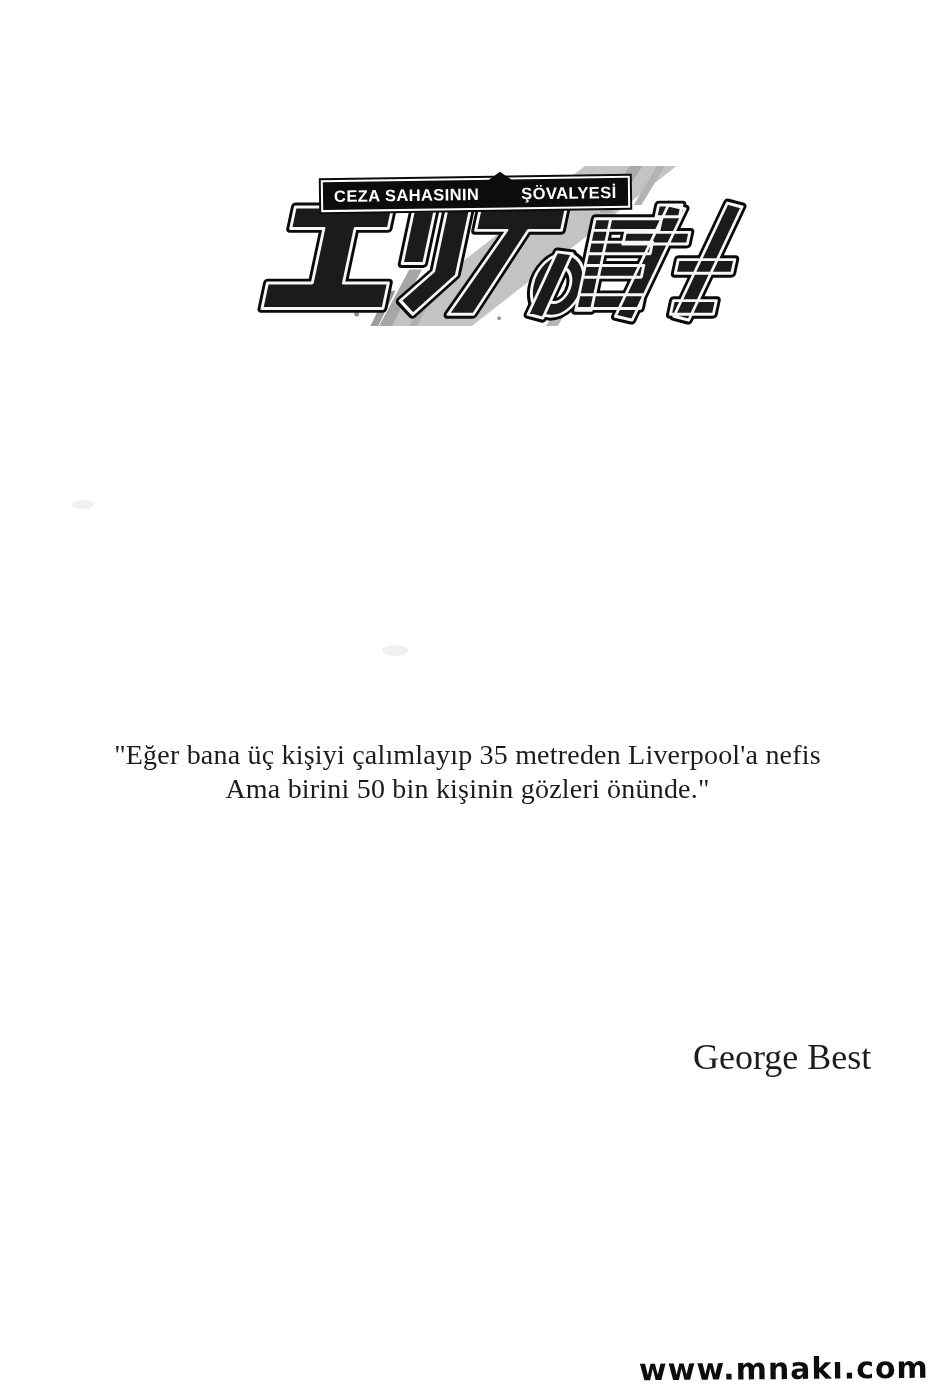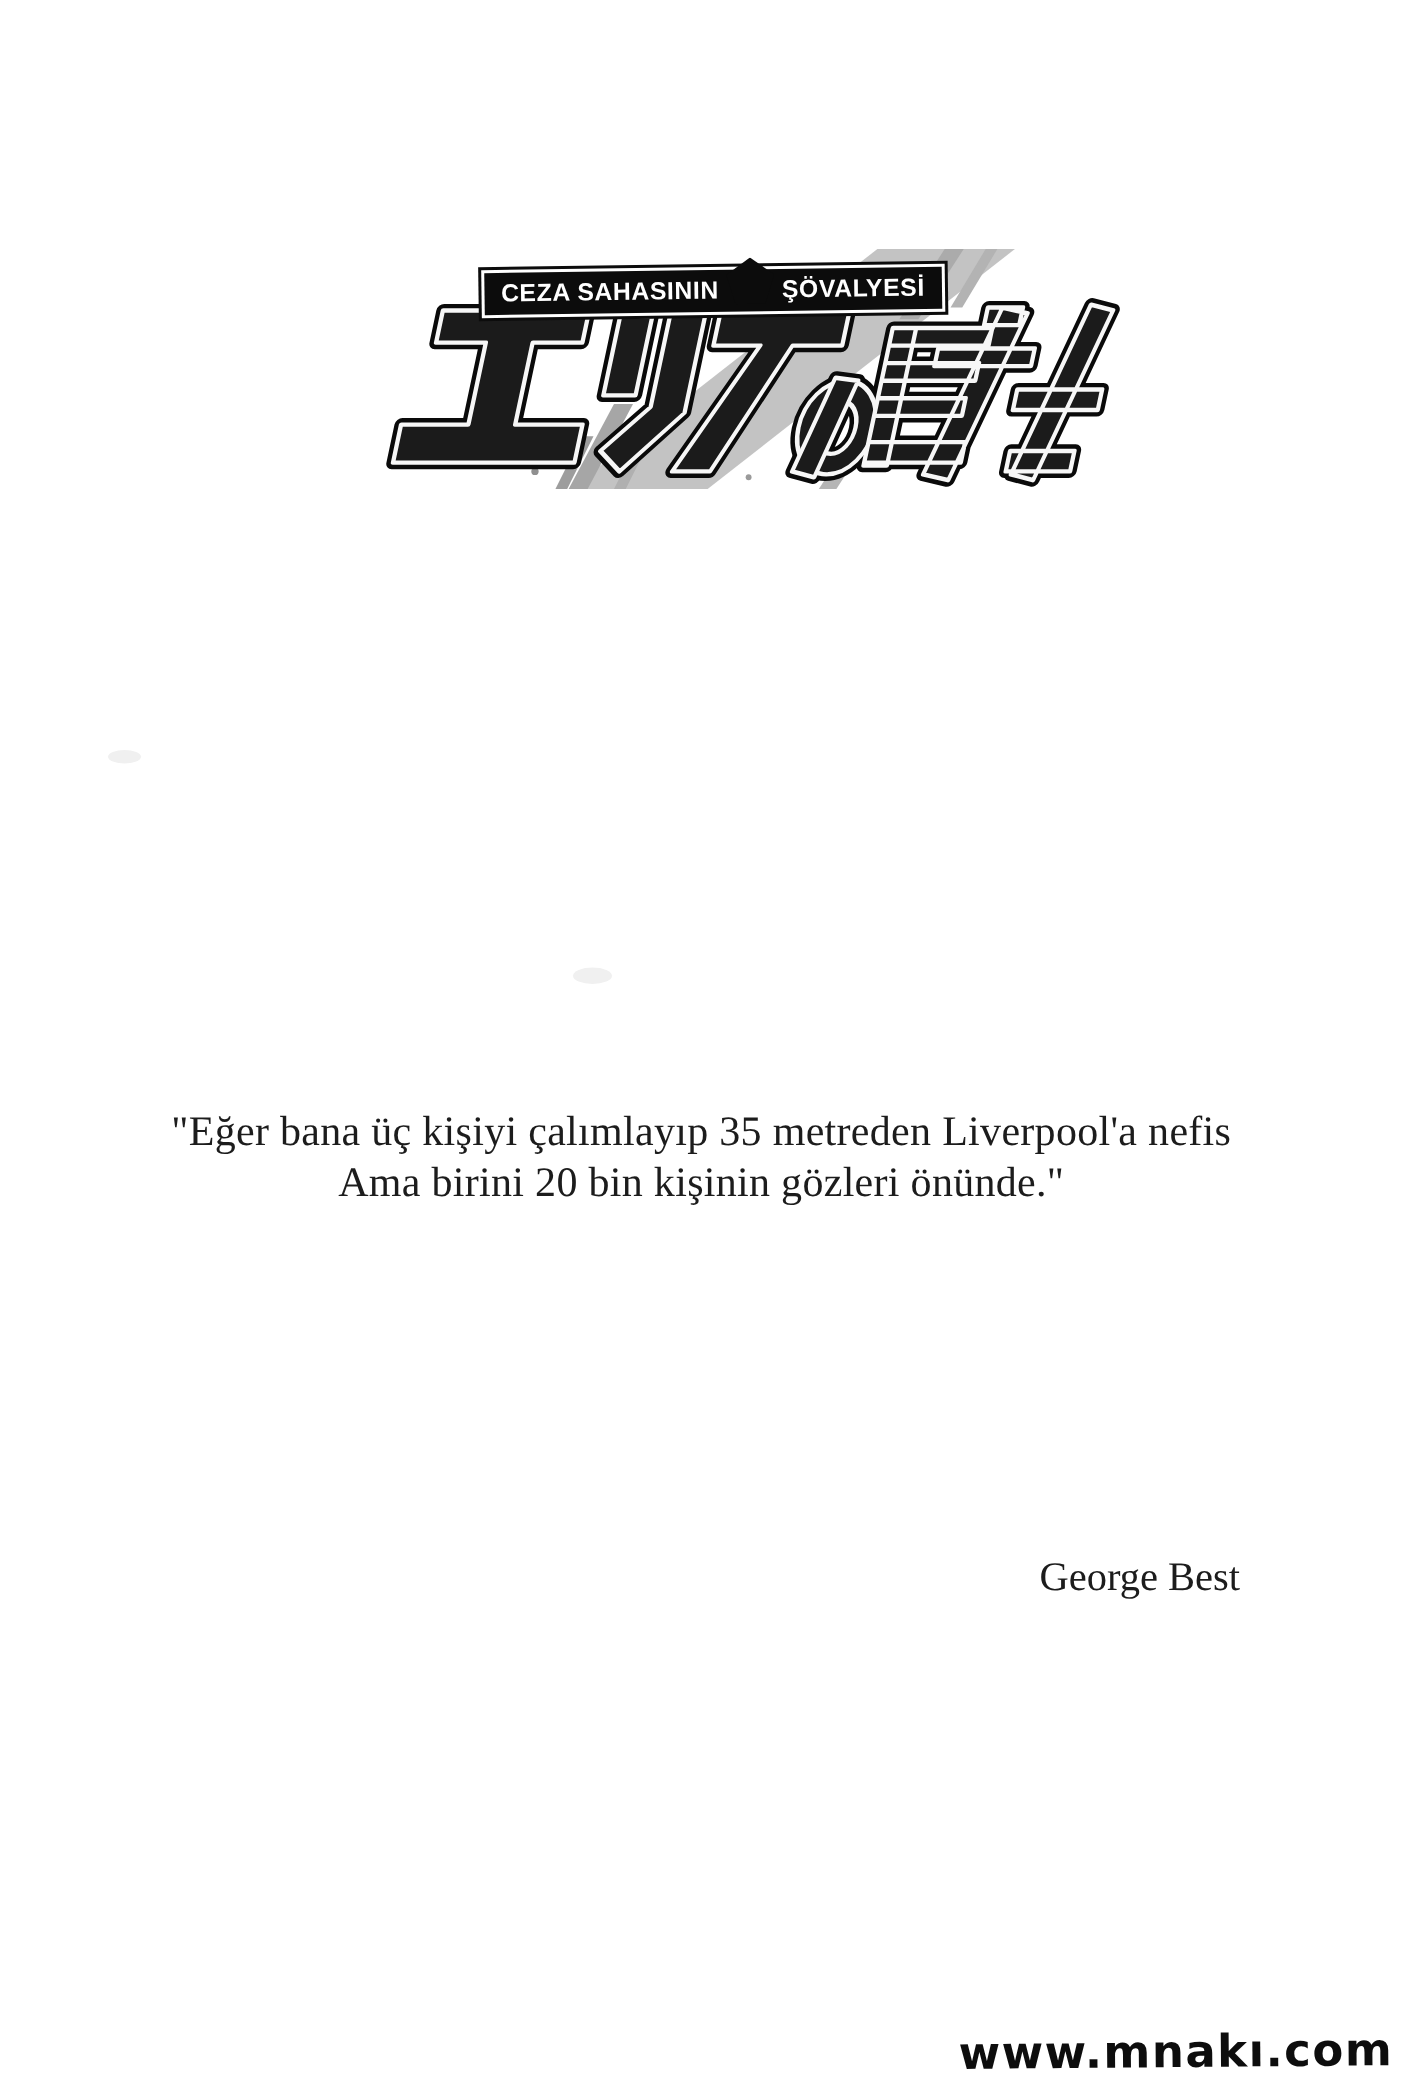--- a/index.html
+++ b/index.html
@@ -62,21 +62,21 @@
     text-align: center;
     color: #1c1c1c;
     font-size: 28px;
     line-height: 34px;
     letter-spacing: 0.2px;
   }
   .attribution {
     position: absolute;
     left: 693px; top: 1036px;
     color: #1c1c1c;
-    font-size: 27px;
+    font-size: 36px;
     white-space: nowrap;
   }
 
   
   .watermark {
     position: absolute;
     top: 1351px; right: 6px;
     font-family: "DejaVu Sans", sans-serif;
     font-weight: 800;
     font-size: 30px;
@@ -148,21 +148,21 @@
 
     <div class="banner">
       <span class="banner-text">CEZA SAHASININ</span>
       <span class="pentagon"></span>
       <span class="banner-text">ŞÖVALYESİ</span>
     </div>
   </div>
 
   <div class="quote-block">
     <div class="quote-line">"Eğer bana üç kişiyi çalımlayıp 35 metreden Liverpool'a nefis</div>
-    <div class="quote-line">Ama birini 20 bin kişinin gözleri önünde."</div>
+    <div class="quote-line">Ama birini 50 bin kişinin gözleri önünde."</div>
   </div>
 
   <div class="attribution">George Best</div>
 
   <div class="watermark">www.mnakı.com</div>
 
   <div class="speck speck-1"></div>
   <div class="speck speck-2"></div>
 
 </div>

